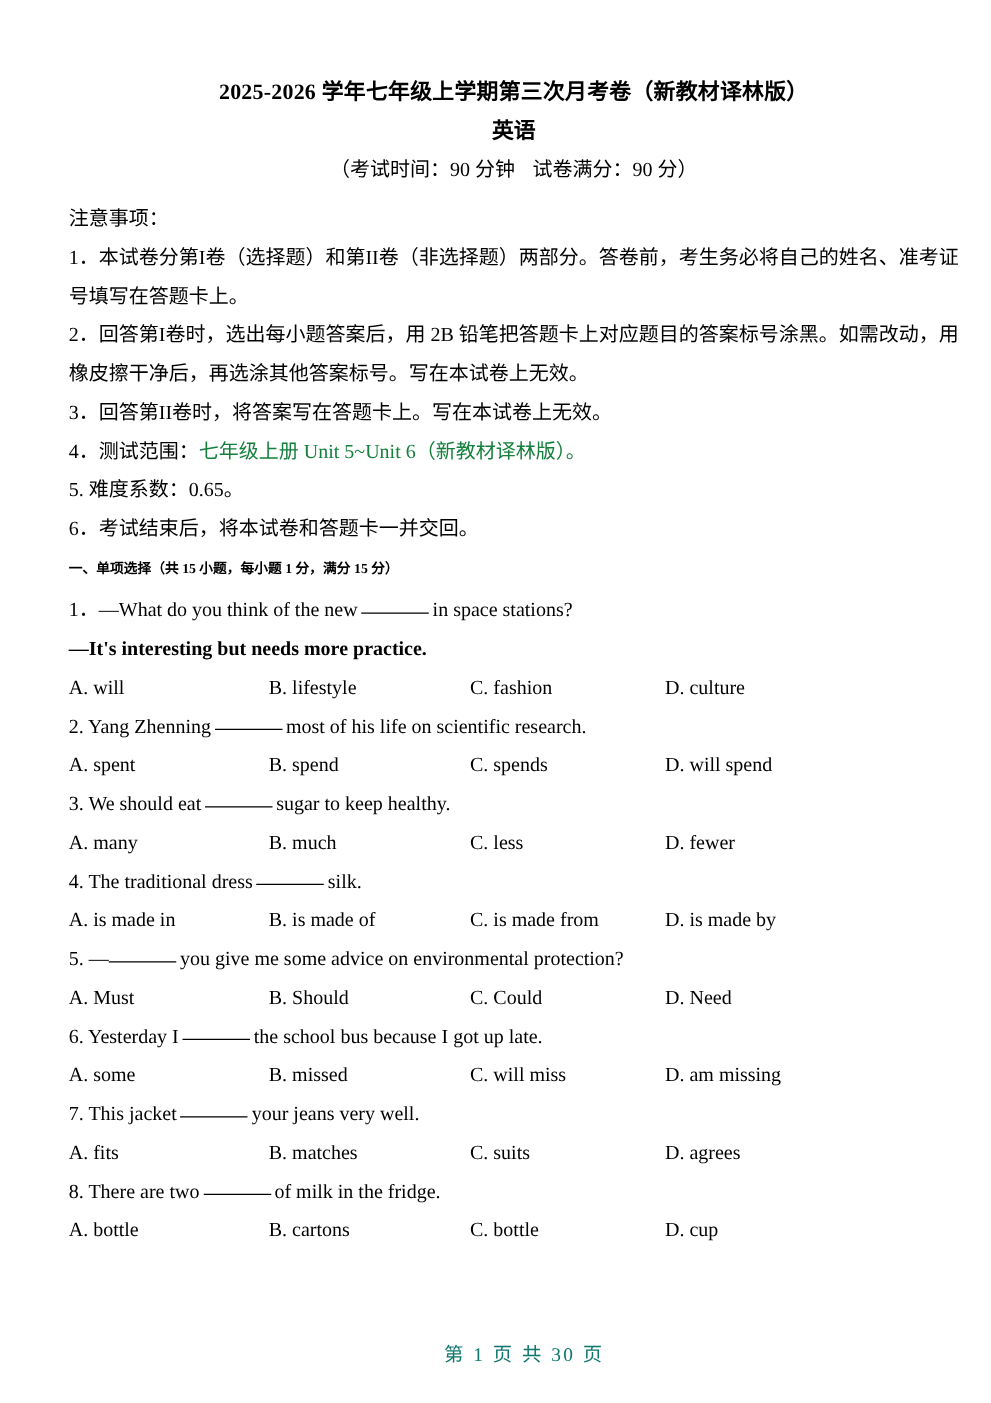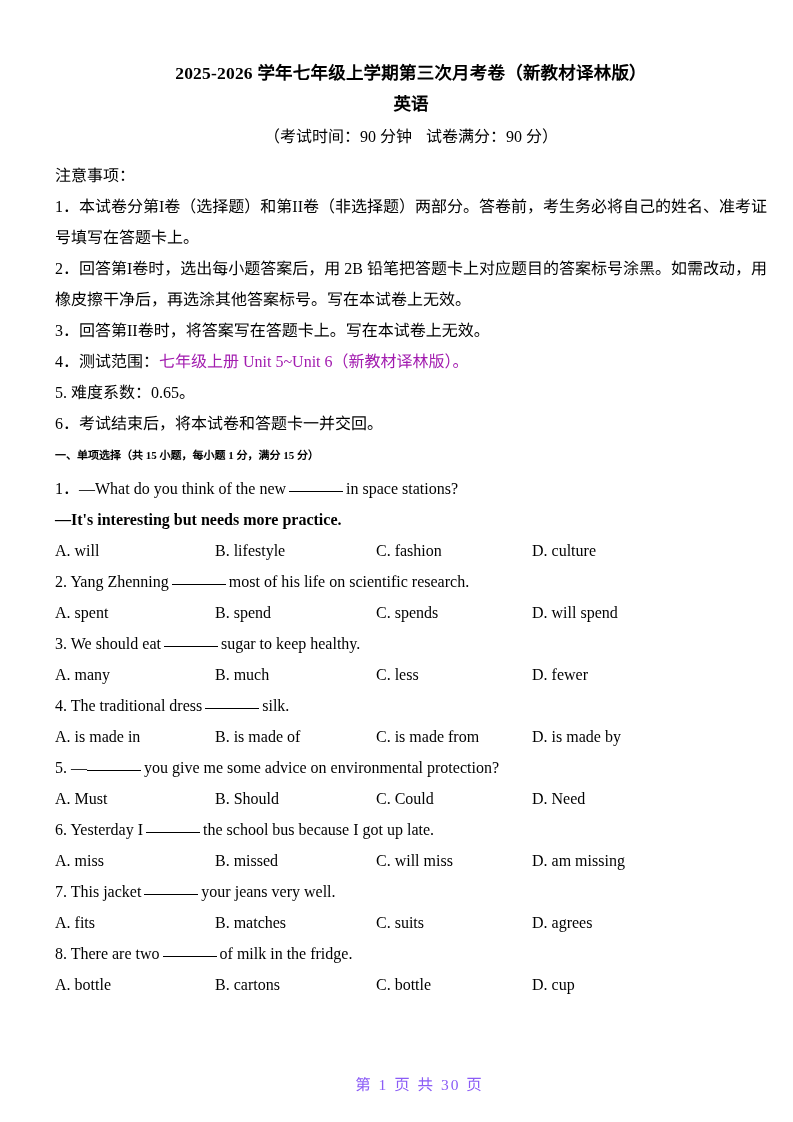--- a/index.html
+++ b/index.html
@@ -57,21 +57,21 @@
     line-height: 31px;
     margin: 0;
   }
   .notice-item {
     font-size: 16px;
     line-height: 31px;
     margin: 0;
     text-align: justify;
     text-justify: inter-ideograph;
   }
-  .red { color: #a21caf; }
+  .red { color: #15803d; }
 
   
   .part-heading {
     font-weight: bold;
     font-size: 16.5px;
     line-height: 32px;
     margin: 4px 0 0 0;
     text-align: center;
     padding-left: 60px;
   }
@@ -123,21 +123,21 @@
   .opt.d { left: 477px; }
 
   
   .page-footer {
     position: absolute;
     left: 0;
     right: 0;
     bottom: 28px;
     text-align: center;
     font-size: 15.5px;
-    color: #8b5cf6;
+    color: #0f766e;
     letter-spacing: 2px;
     margin-left: 46px;
   }
 </style>
 </head>
 <body>
 
 <div class="page">
 
   <div class="doc-title">2025-2026 学年七年级上学期第三次月考卷（新教材译林版）</div>
@@ -190,21 +190,21 @@
   <div class="q-stem"><span>5. —</span><span class="blank tight"></span><span>you give me some advice on environmental protection?</span></div>
   <div class="opt-row">
     <span class="opt a">A. Must</span>
     <span class="opt b">B. Should</span>
     <span class="opt c">C. Could</span>
     <span class="opt d">D. Need</span>
   </div>
 
   <div class="q-stem"><span>6. Yesterday I</span><span class="blank"></span><span>the school bus because I got up late.</span></div>
   <div class="opt-row">
-    <span class="opt a">A. miss</span>
+    <span class="opt a">A. some</span>
     <span class="opt b">B. missed</span>
     <span class="opt c">C. will miss</span>
     <span class="opt d">D. am missing</span>
   </div>
 
   <div class="q-stem"><span>7. This jacket</span><span class="blank"></span><span>your jeans very well.</span></div>
   <div class="opt-row">
     <span class="opt a">A. fits</span>
     <span class="opt b">B. matches</span>
     <span class="opt c">C. suits</span>

